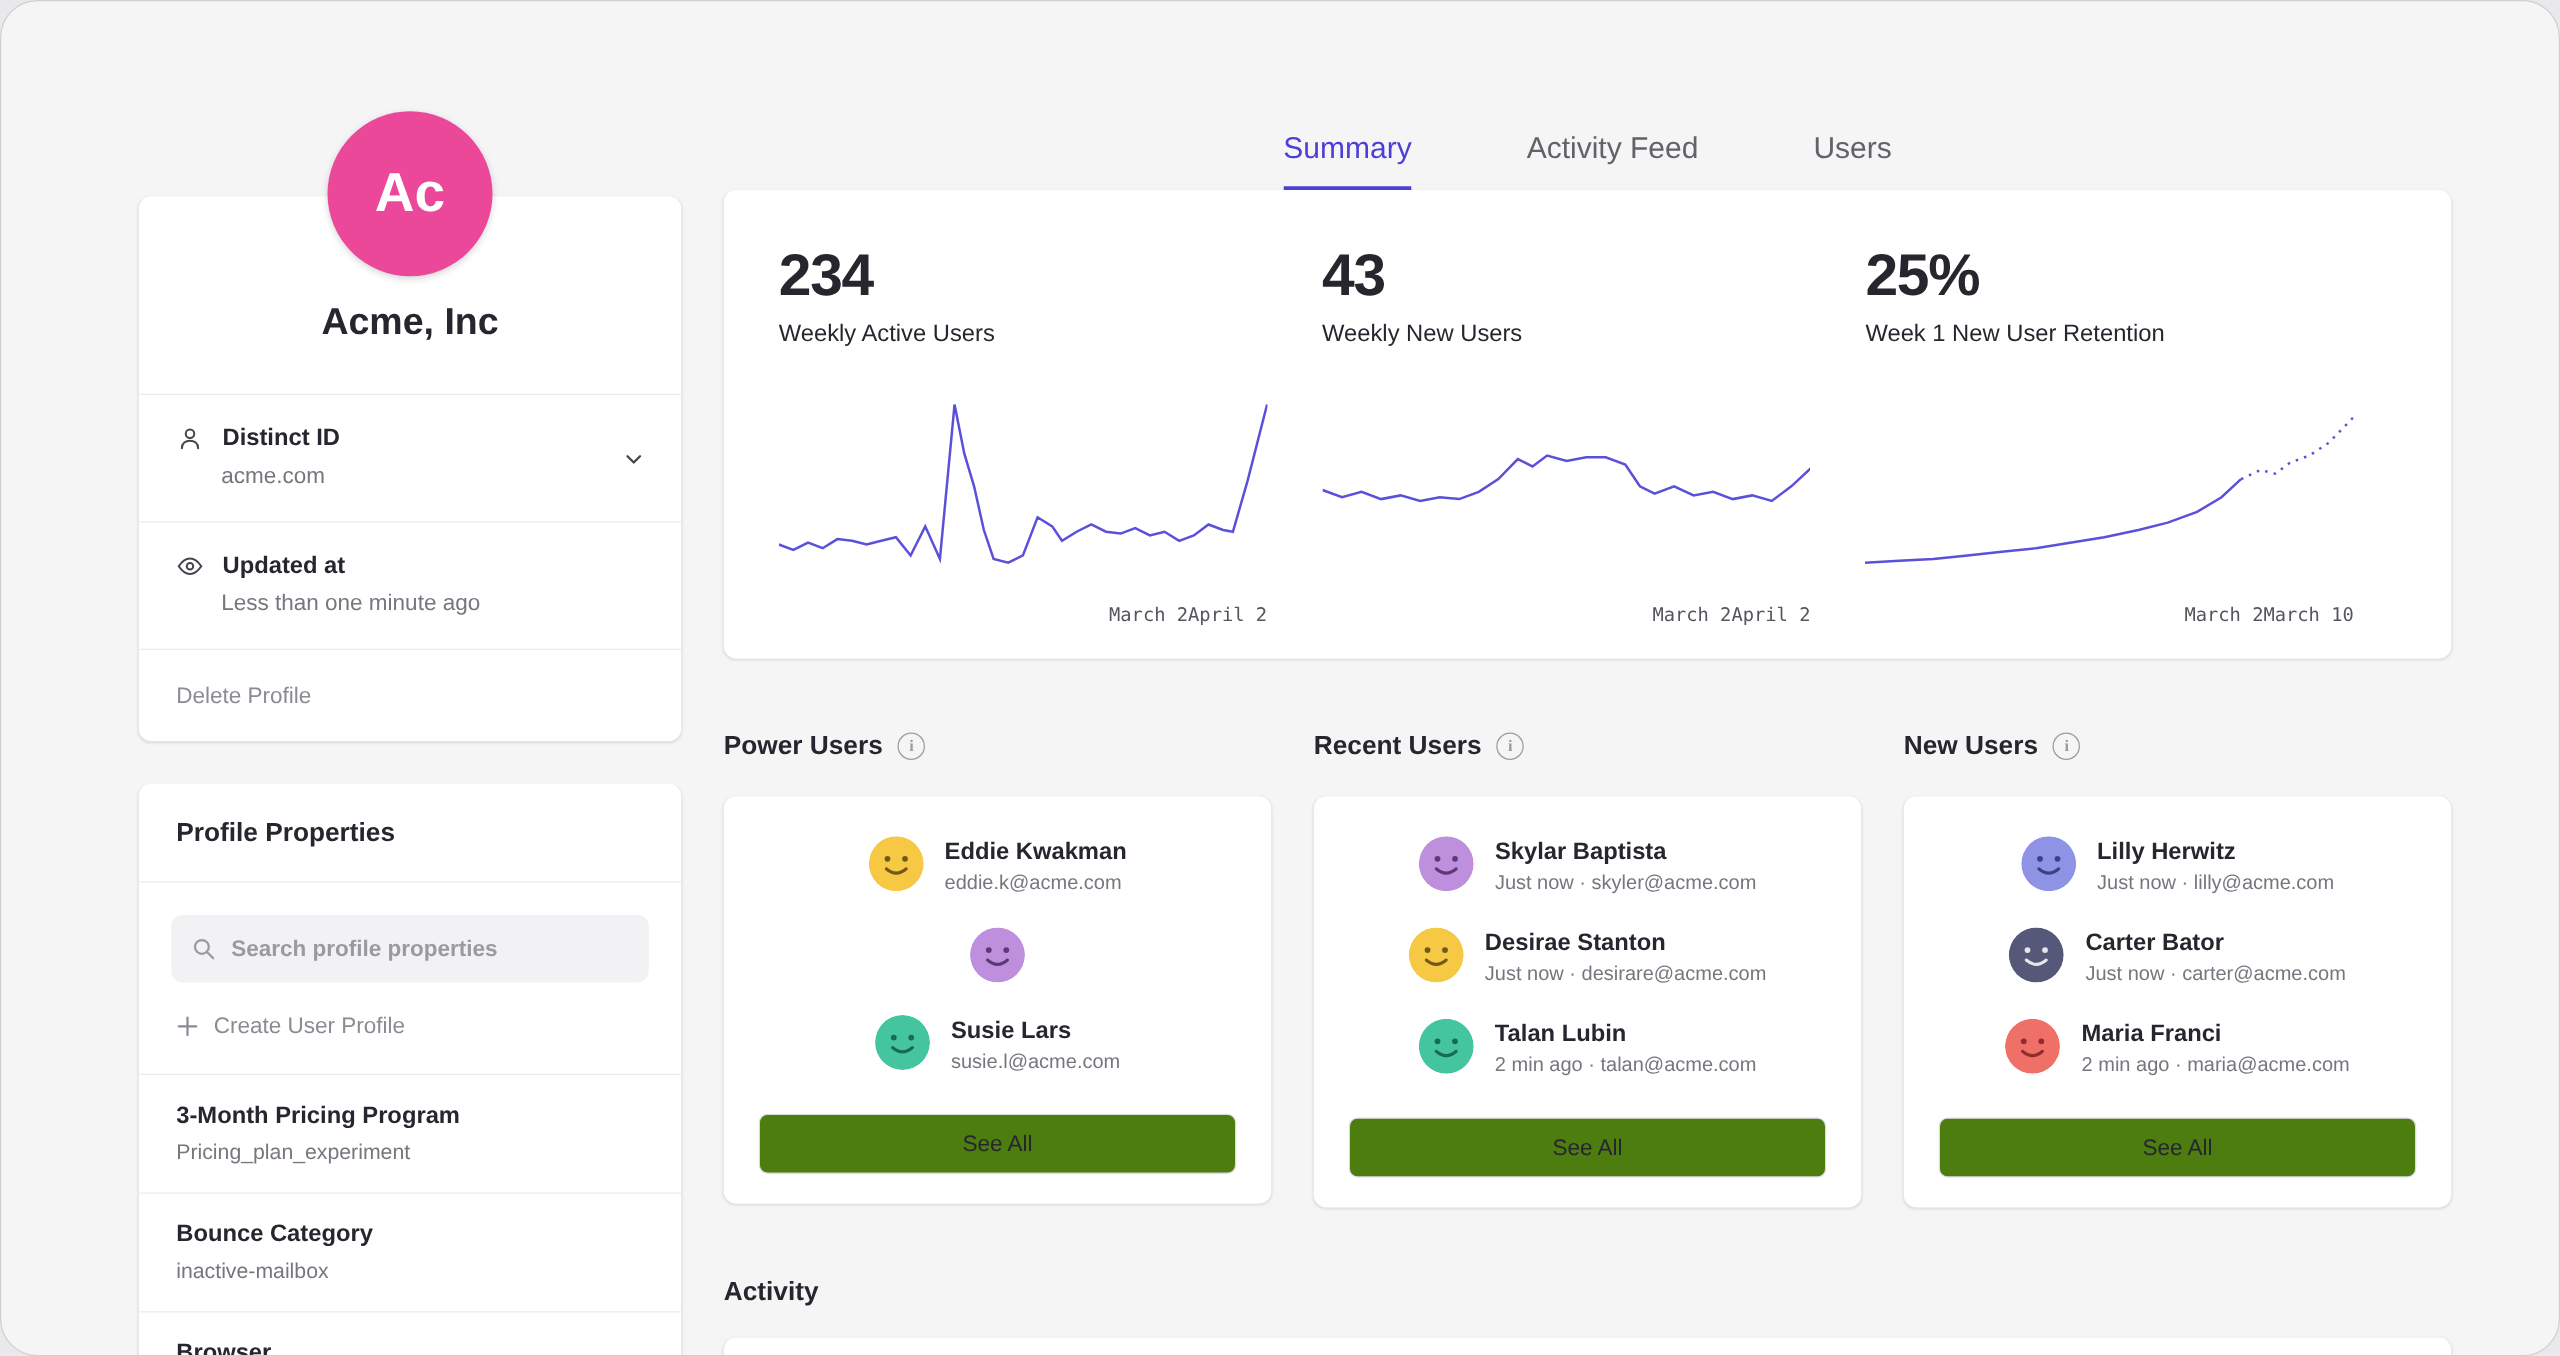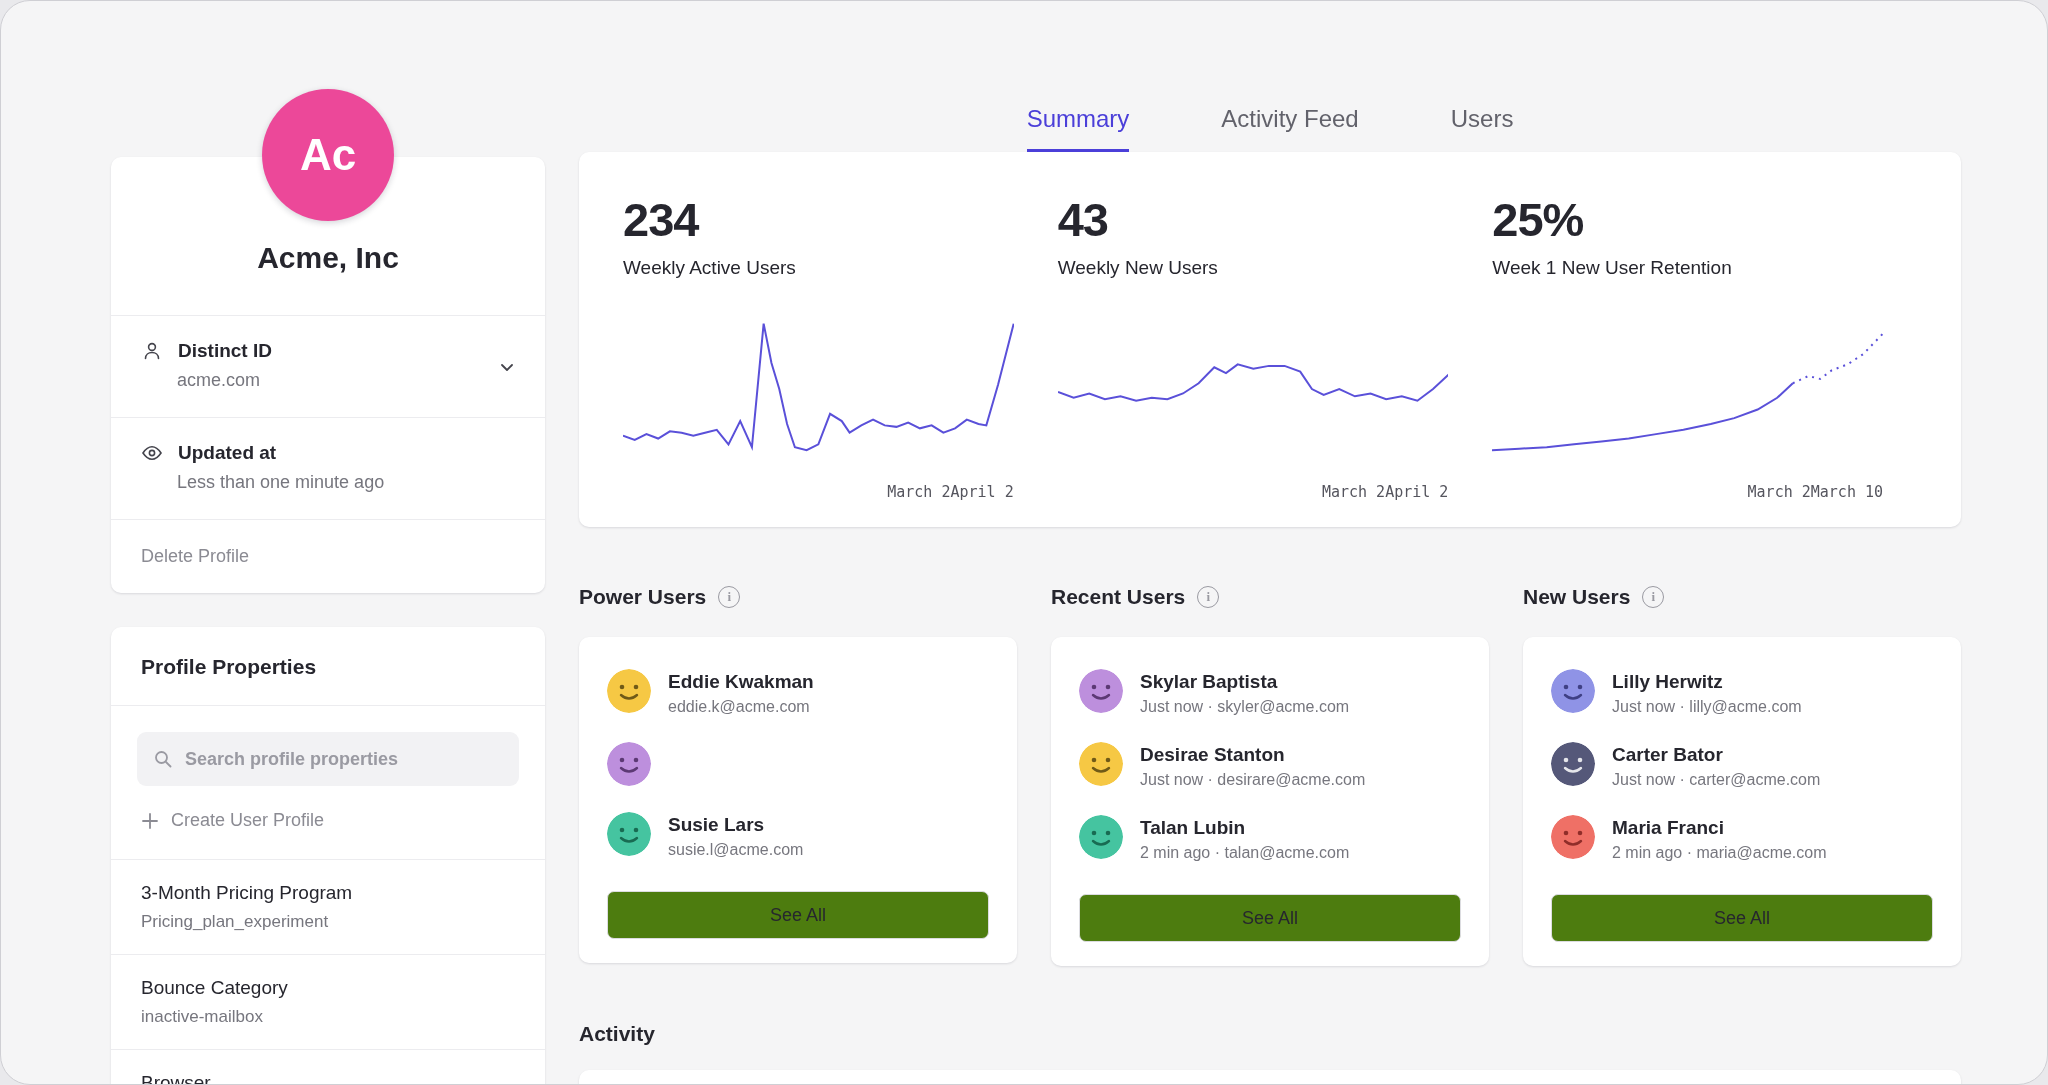--- a/index.html
+++ b/index.html
@@ -21,21 +21,21 @@
   .chev { position:absolute; right:28px; top:50%; transform:translateY(-50%); }
   .delete-row { padding:26px 30px; font-size:18px; color:#8b8b93; cursor:pointer; }
 
   .props-card { margin-top:34px; padding-bottom:6px; }
   .props-title { padding:28px 30px 26px; font-size:21px; font-weight:700; border-bottom:1px solid #ececef; }
   .search-box { margin:26px 26px 0; height:54px; background:#f2f2f4; border-radius:9px; display:flex; align-items:center; padding:0 16px; gap:12px; }
   .search-box input { border:none; outline:none; background:transparent; font-size:18px; flex:1; font-family:"Liberation Sans",sans-serif; color:#44444c;font-weight:bold; }
   .search-box input::placeholder { color:#9a9aa2; }
   .create-row { display:flex; align-items:center; gap:12px; margin:24px 30px 28px; font-size:18px; color:#8b8b93; cursor:pointer; }
   .prop-item { padding:22px 30px; border-top:1px solid #ececef; }
-  .prop-item .pl { font-size:19px; font-weight:400; }
+  .prop-item .pl { font-size:19px; font-weight:700; }
   .prop-item .pv { margin-top:8px; font-size:17px; color:#76767e; }
 
   
   .main { flex:1; margin:0 86px 0 34px; padding-top:104px; }
   .tabs { display:flex; justify-content:center; gap:92px; }
   .tab { font-size:24px; color:#62626b; padding-bottom:16px; cursor:pointer; }
   .tab.active { color:#4b3fd9; font-weight:500; border-bottom:3px solid #4b3fd9; }
 
   .summary-card { display:flex; padding:40px 34px 26px 44px; }
   .metric { flex:1; padding-right:44px; }
@@ -43,21 +43,21 @@
   .metric .lbl { margin-top:10px; font-size:19px; }
   .metric svg { display:block; width:100%; height:158px; margin-top:34px; }
   .axis { display:flex; justify-content:flex-end; margin-top:12px; font-family:"DejaVu Sans Mono", monospace; font-size:15px; color:#55555e; }
 
   .lists { display:grid; grid-template-columns:repeat(3,1fr); column-gap:34px; margin-top:58px; }
   .list-head { display:flex; align-items:center; gap:12px; margin-bottom:28px; }
   .list-head .t { font-size:21px; font-weight:700; }
   .info-i { width:22px; height:22px; border:1.5px solid #9a9aa2; border-radius:50%; color:#9a9aa2; font-size:13px; font-weight:700;
     display:inline-flex; align-items:center; justify-content:center; font-family:"Liberation Serif", serif; cursor:pointer; }
   .list-card { padding:32px 28px 24px; }
-  .user-row { display:flex; gap:17px; margin-bottom:26px; cursor:pointer; }
+  .user-row { display:flex; gap:17px; margin-bottom:26px; cursor:pointer;justify-content:center; }
   .avatar-sm { width:44px; height:44px; border-radius:50%; flex:none; }
   .user-name { font-size:19px; font-weight:700; padding-top:2px; }
   .user-sub { margin-top:5px; font-size:16px; color:#76767e; }
   .see-all { width:100%; height:48px; background:#4d7c0f; border:1px solid #dcdce0; border-radius:7px; font-size:18px; color:#26262e;
     font-family:"Liberation Sans",sans-serif; cursor:pointer; margin-top:6px; }
 
   .activity { margin-top:56px; }
   .activity h2 { font-size:21px; font-weight:700; }
   .activity-card { margin-top:24px; display:flex; padding:30px 34px 60px 44px; }
 

